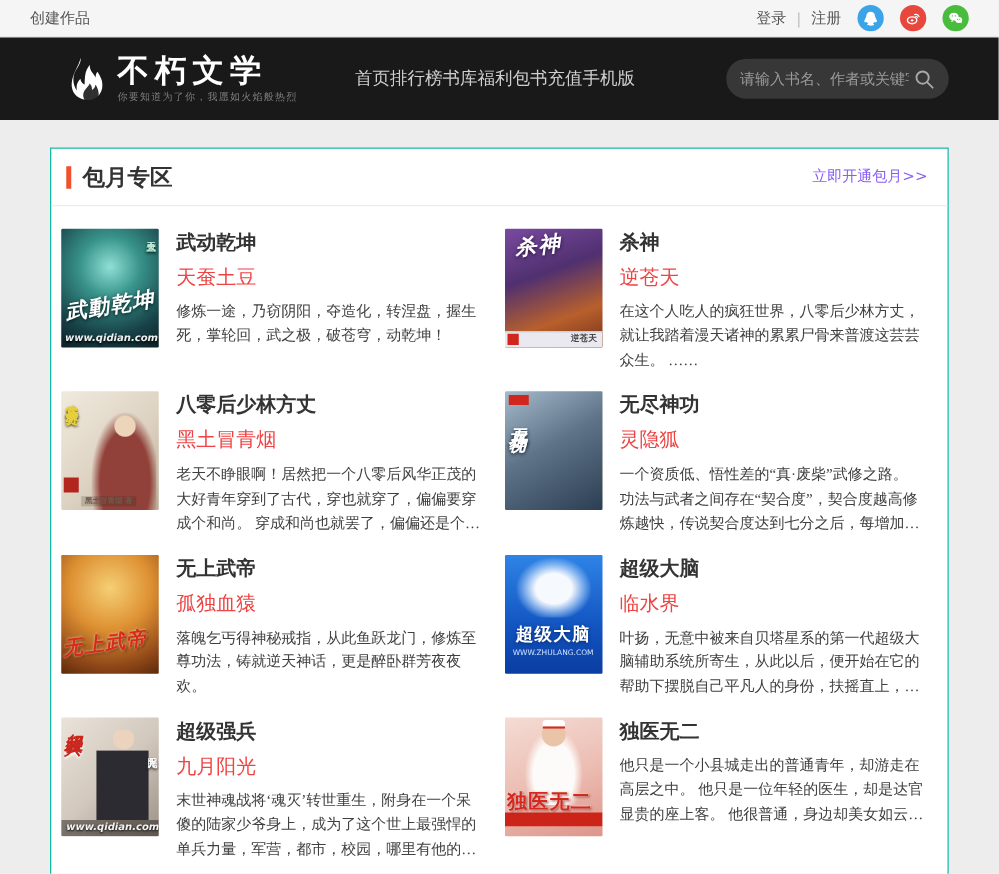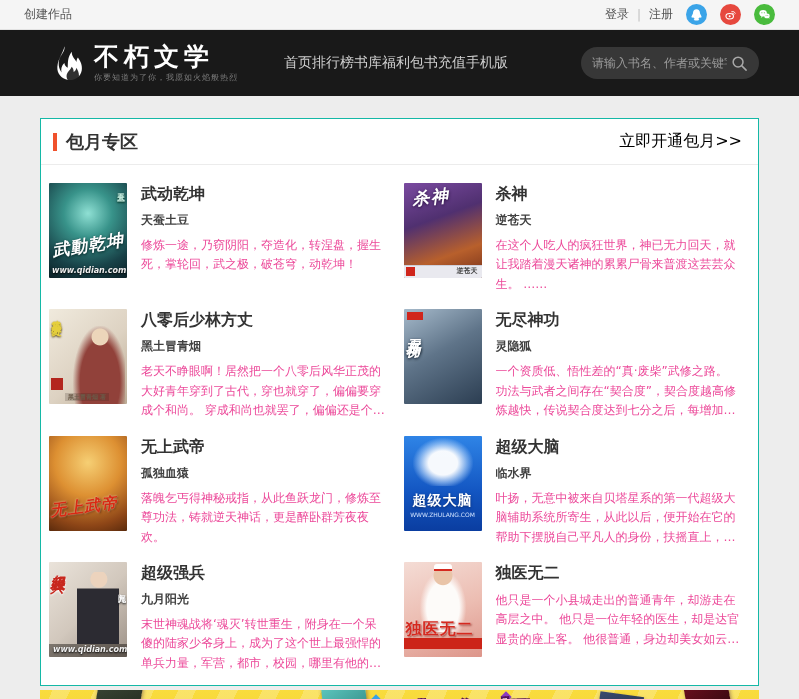--- a/index.html
+++ b/index.html
@@ -31,30 +31,30 @@
     color:#ccc; font-size:12px; width:100%; font-family:inherit; }
   .search input::placeholder { color:#9a9a9a; }
   .search .mag { flex-shrink:0; margin-left:4px; cursor:pointer; display:flex; }
 
   
   .card { margin:22px 40px 0; background:#fff; border:1px solid #14b8a6; }
   .sec-head { display:flex; align-items:center; height:46px; padding:0 16px 0 12px;
     border-bottom:1px solid #ececec; }
   .sec-bar { width:4px; height:18px; background:#f0512c; margin-right:9px; }
   .sec-title { font-size:18px; font-weight:bold; color:#333; }
-  .sec-more { margin-left:auto; color:#000000; font-size:16px; text-decoration:none; cursor:pointer; }
+  .sec-more { margin-left:auto; color:#8b5cf6; font-size:12px; text-decoration:none; cursor:pointer; }
 
   .grid { display:grid; grid-template-columns:1fr 1fr; column-gap:14px; row-gap:15px;
     padding:18px 14px 12px 8px; }
   .book { display:flex; cursor:pointer; }
   .binfo { flex:1; min-width:0; padding-right:4px; }
   .btitle { font-size:16px; font-weight:bold; color:#333; margin:1px 0 7px; }
-  .bauthor { font-size:12px; color:#404040; margin-bottom:7px;font-weight:bold; }
-  .bdesc { font-size:12px; color:#ec4899; line-height:1.62; display:-webkit-box;
-    -webkit-line-clamp:3; -webkit-box-orient:vertical; overflow:hidden; }
+  .bauthor { font-size:16px; color:#ef4444; margin-bottom:7px; }
+  .bdesc { font-size:12px; color:#404040; line-height:1.62; display:-webkit-box;
+    -webkit-line-clamp:3; -webkit-box-orient:vertical; overflow:hidden;font-family:Liberation Serif, serif; }
 
   
   .cover { width:78px; height:95px; margin-right:14px; flex-shrink:0; position:relative;
     overflow:hidden; border-radius:1px; }
   .cover span { position:absolute; line-height:1; }
   .vt { writing-mode:vertical-rl; }
 
   .c1 { background:radial-gradient(circle at 50% 32%, #8fe0d4 0%, #38938a 32%, #184248 72%, #0b2026 100%); }
   .c1 .cal { left:3px; bottom:24px; font-size:17px; font-weight:bold; font-style:italic; color:#fff;
     transform:rotate(-9deg); text-shadow:0 1px 3px #031c1e; letter-spacing:1px; }
@@ -232,21 +232,21 @@
     <div class="book">
       <div class="cover c2">
         <span class="cal">杀神</span>
         <span class="strip"></span>
         <span class="logo"></span>
         <span class="wm">逆苍天</span>
       </div>
       <div class="binfo">
         <div class="btitle">杀神</div>
         <div class="bauthor">逆苍天</div>
-        <div class="bdesc">在这个人吃人的疯狂世界，神已无力回天，就让我踏着漫天诸神的累累尸骨来普渡这芸芸众生。 ……</div>
+        <div class="bdesc">在这个人吃人的疯狂世界，八零后少林方丈，就让我踏着漫天诸神的累累尸骨来普渡这芸芸众生。 ……</div>
       </div>
     </div>
 
     <div class="book">
       <div class="cover c3">
         <div class="fig"></div>
         <span class="vleft vt">八零后少林方丈</span>
         <div class="seal"></div>
         <span class="wm">黑土冒青烟 著</span>
       </div>

